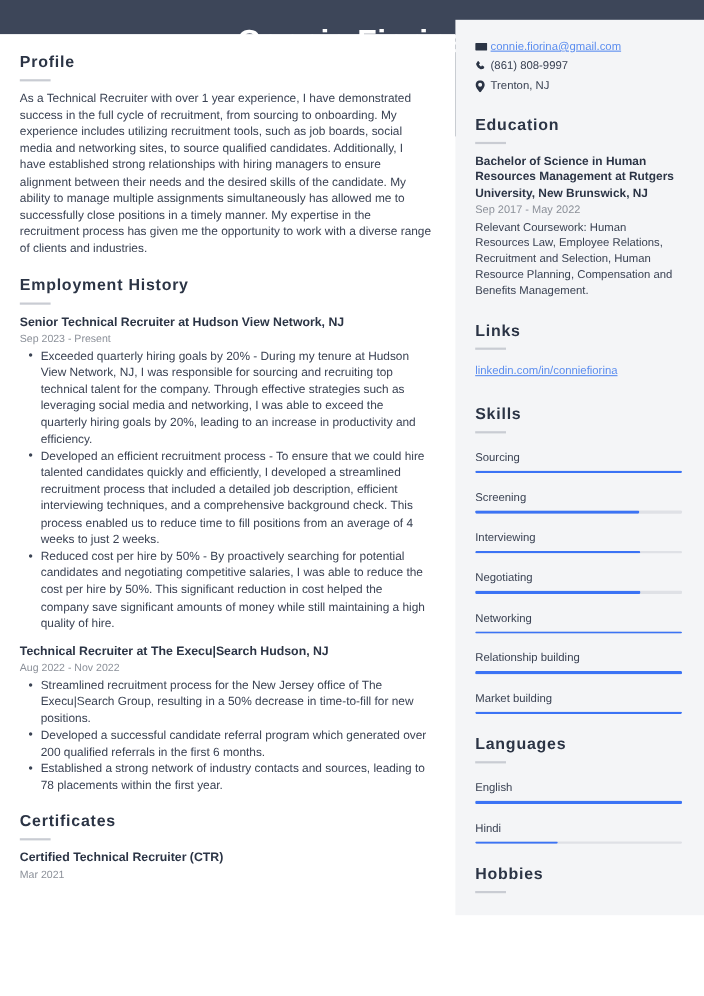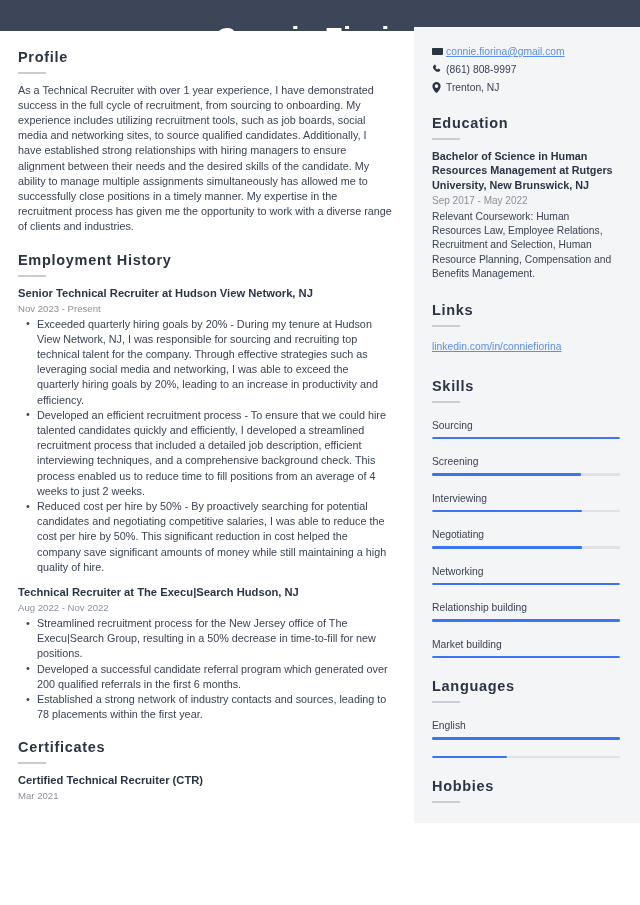--- a/index.html
+++ b/index.html
@@ -231,21 +231,21 @@
         <div class="sec-rule"></div>
         <p class="para">As a Technical Recruiter with over 1 year experience, I have demonstrated success in the full cycle of recruitment, from sourcing to onboarding. My experience includes utilizing recruitment tools, such as job boards, social media and networking sites, to source qualified candidates. Additionally, I have established strong relationships with hiring managers to ensure alignment between their needs and the desired skills of the candidate. My ability to manage multiple assignments simultaneously has allowed me to successfully close positions in a timely manner. My expertise in the recruitment process has given me the opportunity to work with a diverse range of clients and industries.</p>
       </div>
 
       <div class="section">
         <div class="sec-head">Employment History</div>
         <div class="sec-rule"></div>
         <div id="jobs-container">
             <div class="job-block">
               <div class="job-title">Senior Technical Recruiter at Hudson View Network, NJ</div>
-              <div class="job-date">Nov 2023 - Present</div>
+              <div class="job-date">Sep 2023 - Present</div>
               <ul class="bullets">
                 <li>Exceeded quarterly hiring goals by 20% - During my tenure at Hudson View Network, NJ, I was responsible for sourcing and recruiting top technical talent for the company. Through effective strategies such as leveraging social media and networking, I was able to exceed the quarterly hiring goals by 20%, leading to an increase in productivity and efficiency.</li>
                 <li>Developed an efficient recruitment process - To ensure that we could hire talented candidates quickly and efficiently, I developed a streamlined recruitment process that included a detailed job description, efficient interviewing techniques, and a comprehensive background check. This process enabled us to reduce time to fill positions from an average of 4 weeks to just 2 weeks.</li>
                 <li>Reduced cost per hire by 50% - By proactively searching for potential candidates and negotiating competitive salaries, I was able to reduce the cost per hire by 50%. This significant reduction in cost helped the company save significant amounts of money while still maintaining a high quality of hire.</li>
               </ul>
             </div>
             <div class="job-block">
               <div class="job-title">Technical Recruiter at The Execu|Search Hudson, NJ</div>
               <div class="job-date">Aug 2022 - Nov 2022</div>
               <ul class="bullets">
@@ -370,20 +370,21 @@
         <div class="sec-head">Languages</div>
         <div class="sec-rule"></div>
         <div id="langs-container">
             <div class="skill-row">
               <div class="skill-label">English</div>
               <div class="skill-track">
                 <div class="skill-fill" style="width: 100%; background: rgb(59, 115, 245);"></div>
               </div>
             </div>
             <div class="skill-row">
+              <div class="skill-label">Hindi</div>
               <div class="skill-track">
                 <div class="skill-fill" style="width: 40%; background: rgb(59, 115, 245);"></div>
               </div>
             </div>
           </div>
       </div>
 
       <div class="side-section">
         <div class="sec-head">Hobbies</div>
         <div class="sec-rule"></div>

